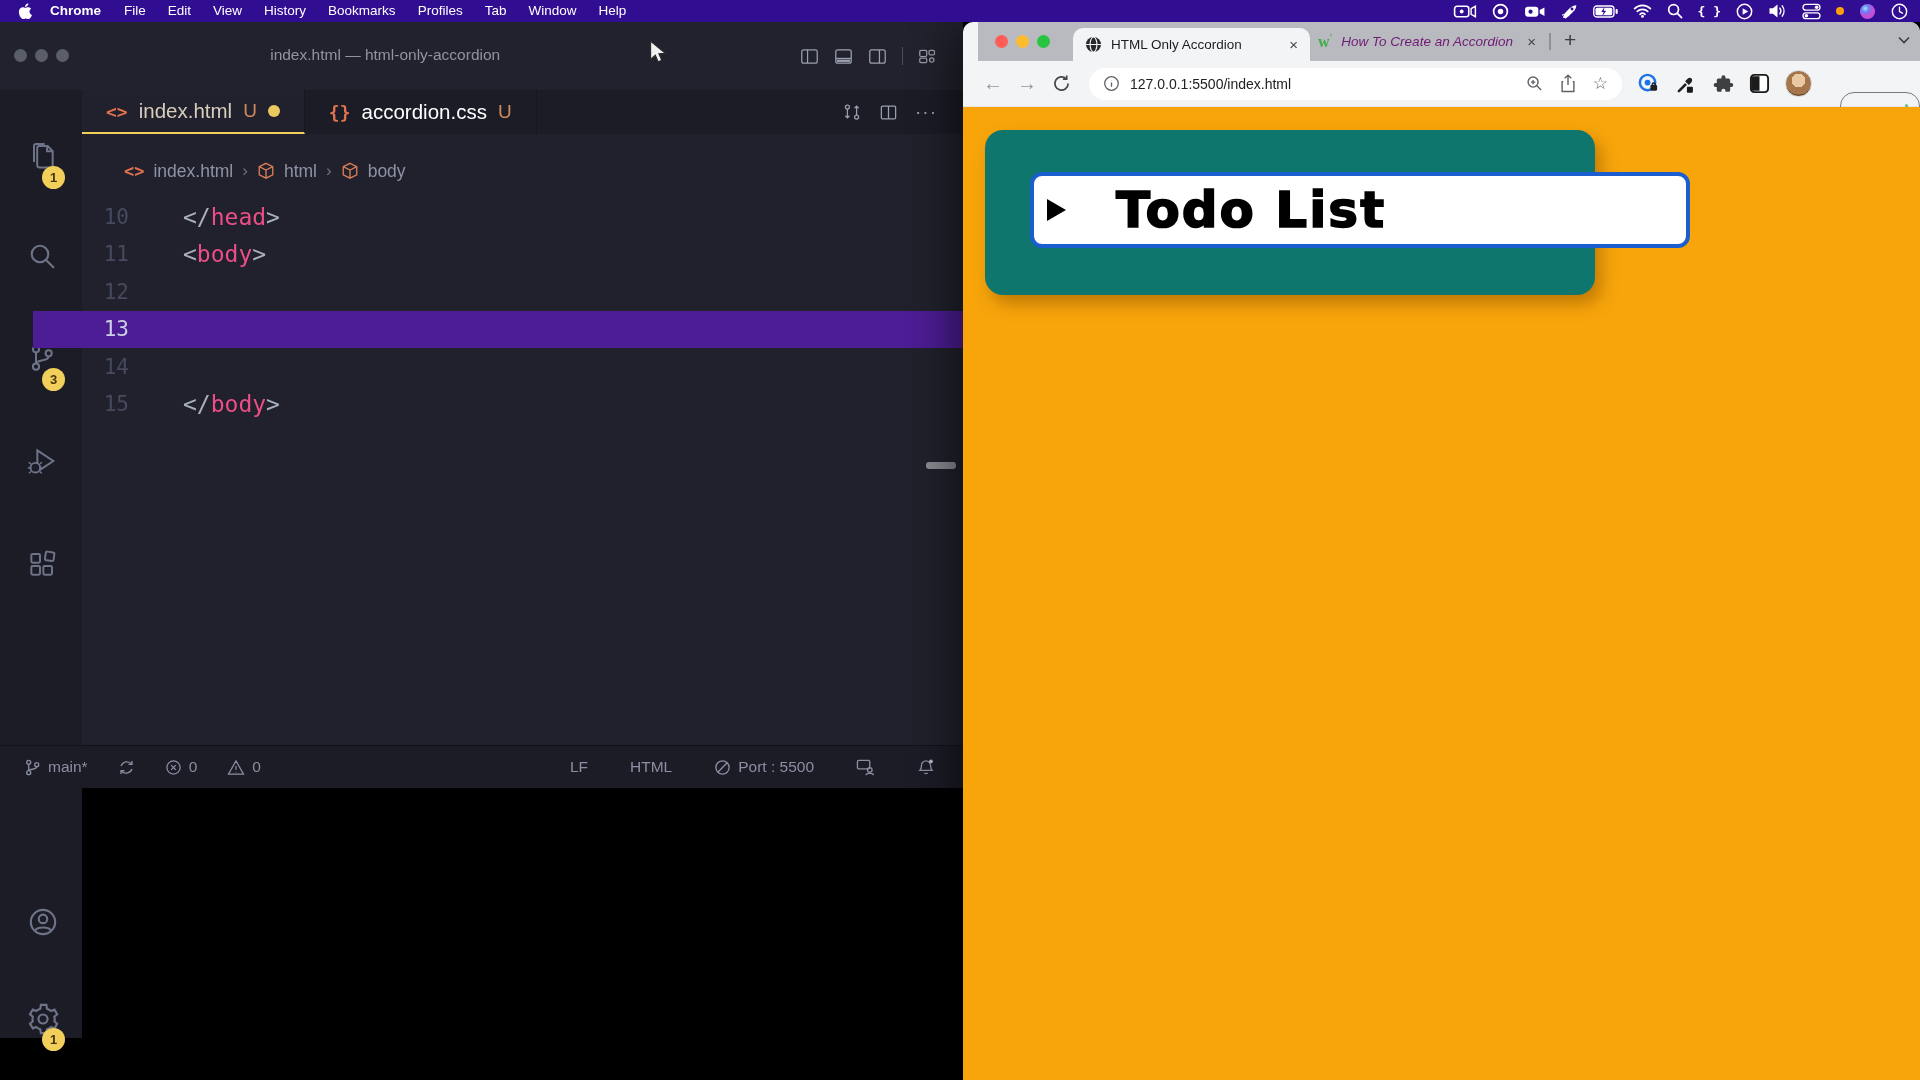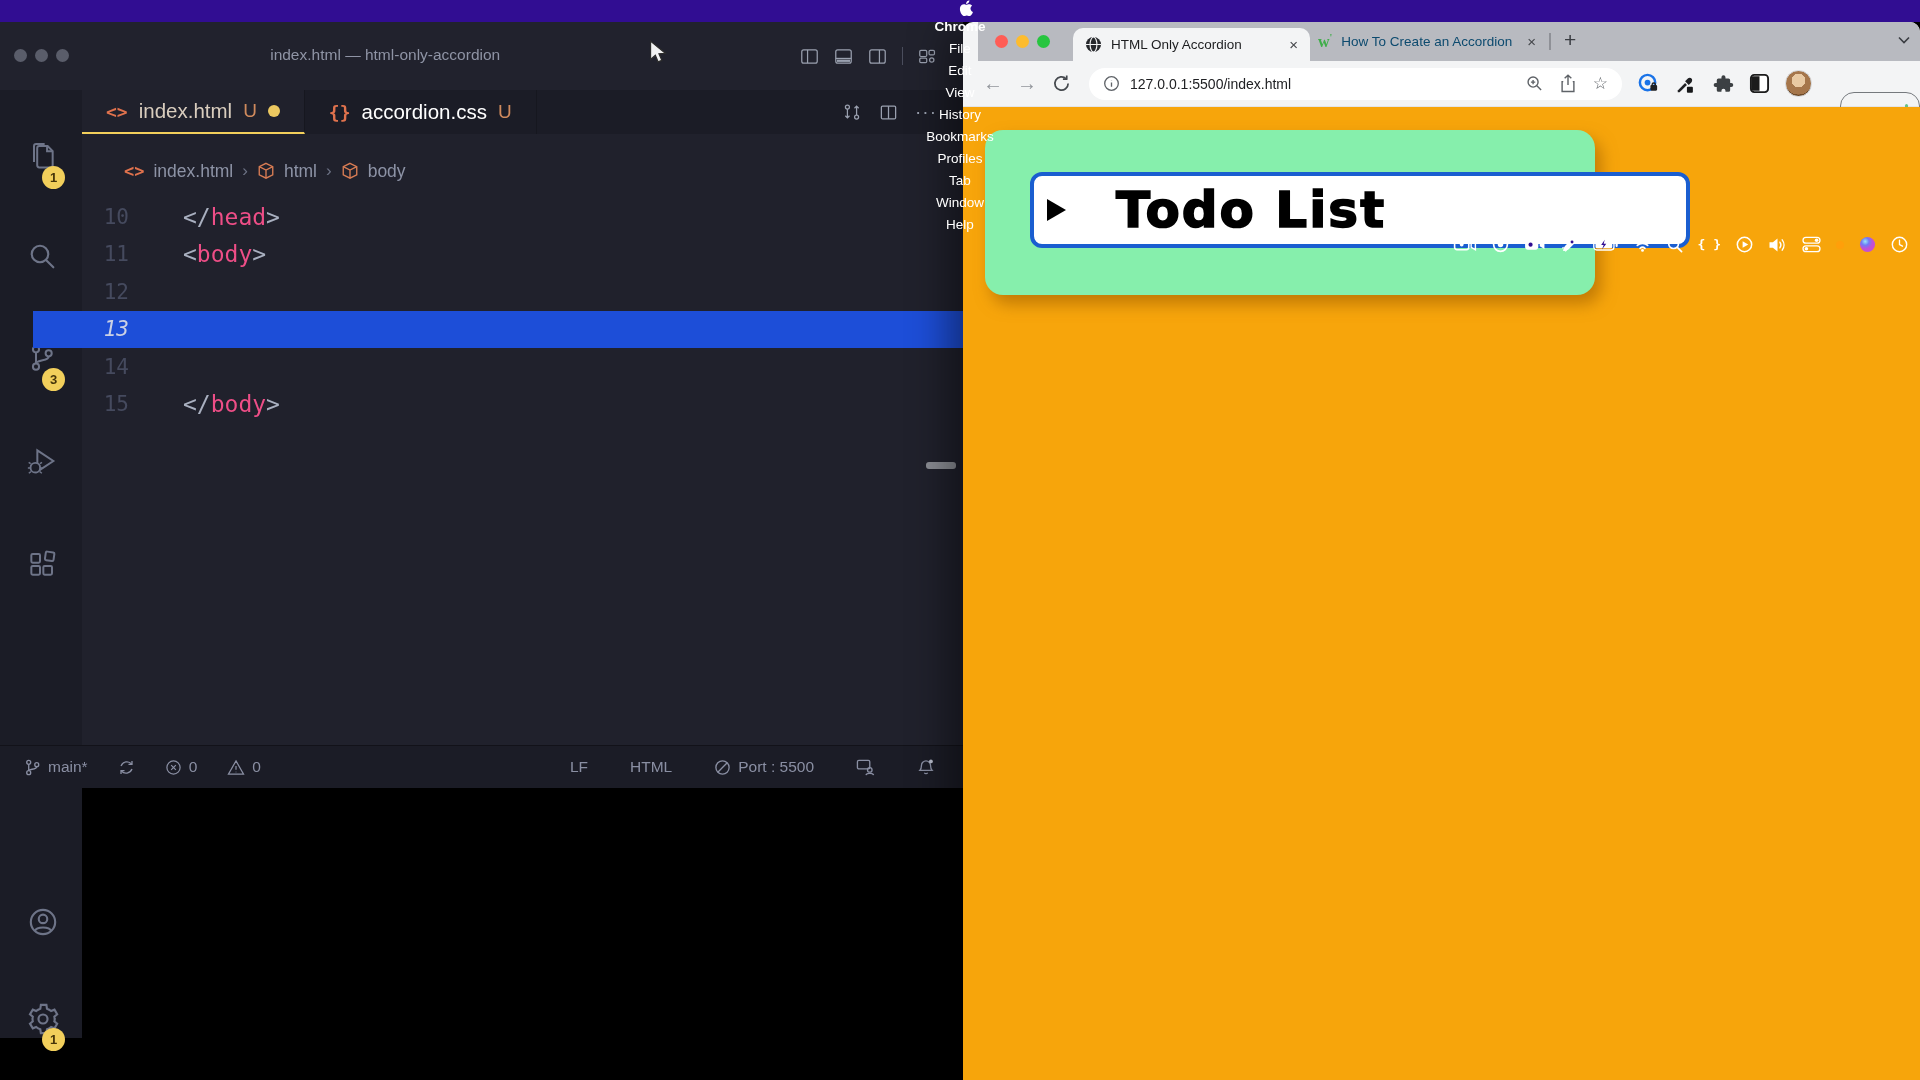--- a/index.html
+++ b/index.html
@@ -2,21 +2,21 @@
 <html><head>
 <meta charset="utf-8">
 <style>
   html,body{margin:0;padding:0;background:#000;}
   body{width:1920px;height:1080px;position:relative;overflow:hidden;
        font-family:"Liberation Sans",sans-serif;-webkit-font-smoothing:antialiased;}
   svg{display:block;}
 
   
   .menubar{position:absolute;left:0;top:0;width:1920px;height:22px;background:#310d92;
-           display:flex;align-items:center;color:#fff;font-size:13.5px;z-index:5;flex-direction:column;}
+           display:flex;align-items:center;color:#fff;font-size:13.5px;z-index:5;}
   .mb-apple{margin-left:18px;margin-right:6px;display:flex;align-items:center;}
   .mb-item{padding:0 11px;line-height:22px;}
   .mb-item.bold{font-weight:bold;padding:0 12px;}
   .mb-right{margin-left:auto;display:flex;align-items:center;gap:15px;margin-right:12px;}
   .mb-right .dot-orange{width:8px;height:8px;border-radius:50%;background:#ff9f0a;}
 
   
   .vscode{position:absolute;left:0;top:22px;width:963px;height:766px;background:#20212c;}
   .vs-titlebar{position:absolute;left:0;top:0;width:100%;height:68px;background:#21222d;}
   .vs-lights{position:absolute;left:14px;top:27px;display:flex;gap:8px;}
@@ -42,21 +42,21 @@
   .vs-ellipsis{font-size:19px;letter-spacing:1px;color:#9aa0af;}
 
   .vs-breadcrumb{position:absolute;left:124px;top:122px;height:54px;display:flex;align-items:center;gap:9px;
                  color:#8d93a6;font-size:17.5px;}
   .bc-sep{color:#6c7284;font-size:17px;}
 
   .vs-code{position:absolute;left:0;top:176px;right:0;margin-left:33px;}
   .crow{display:flex;height:37.5px;align-items:center;font-family:"DejaVu Sans Mono",monospace;font-size:23px;}
   .crow .ln{width:96px;text-align:right;color:#454a5e;font-size:21px;flex:none;}
   .crow .ct{padding-left:54px;white-space:pre;}
-  .crow.active{background:#1d4ed8;font-style:italic;}
+  .crow.active{background:#4c1d95;}
   .crow.active .ln{color:#ccd1e4;}
   .p{color:#a9b0c0;} .tg{color:#ee4e87;}
 
   .vs-handle{position:absolute;left:926px;top:440px;width:30px;height:7px;background:#8b8d94;border-radius:3px;}
 
   .vs-statusbar{position:absolute;left:0;bottom:0;width:100%;height:42px;background:#1b1c26;border-top:1px solid #121219;
                 display:flex;align-items:center;color:#8a8fa3;font-size:15.5px;}
   .sb-item{display:flex;align-items:center;gap:7px;}
   .sb-left{display:flex;align-items:center;gap:30px;margin-left:24px;}
   .sb-right{display:flex;align-items:center;gap:42px;margin-left:auto;margin-right:28px;}
@@ -66,21 +66,21 @@
           overflow:hidden;background:#f3f4f5;box-shadow:-14px 4px 42px rgba(0,0,0,.45);}
   .c-strip{position:relative;height:39px;background:#b8bac0;margin-left:15px;}
   .c-lights{position:absolute;left:17px;top:13px;display:flex;gap:8px;}
   .c-light{width:13px;height:13px;border-radius:50%;}
   .c-red{background:#ff5d56;} .c-yel{background:#fdbc2e;} .c-grn{background:#27c53f;}
   .c-tab-active{position:absolute;left:95px;top:6px;width:237px;height:33px;background:#f3f4f5;
                 border-radius:10px 10px 0 0;display:flex;align-items:center;padding:0 12px;gap:9px;box-sizing:border-box;}
   .c-tab-title{flex:1;font-size:13.5px;color:#1d1e20;white-space:nowrap;overflow:hidden;}
   .c-close{color:#44474b;font-size:15px;line-height:1;}
   .c-tab2{position:absolute;left:340px;top:0;height:39px;width:218px;display:flex;align-items:center;gap:9px;}
-  .c-tab2 .c-tab-title{color:#0c4a6e;}
+  .c-tab2 .c-tab-title{color:#701a75;font-style:italic;}
   .c-divider{position:absolute;left:571px;top:11px;width:1.5px;height:17px;background:#8f9197;}
   .c-plus{position:absolute;left:586px;top:6px;font-size:21px;color:#3a3d42;}
   .c-chevron{position:absolute;left:920px;top:14px;}
 
   .c-toolbar{position:relative;height:46px;background:#f3f4f5;display:flex;align-items:center;border-bottom:1px solid #e4e5e8;box-sizing:border-box;}
   .c-nav{font-size:20px;color:#90949a;margin-left:0;}
   .c-navbtn{width:32px;text-align:center;}
   .c-toolbar .grp{display:flex;align-items:center;margin-left:14px;gap:2px;}
   .c-pill{margin-left:12px;width:584px;height:32px;background:#fff;border-radius:16px;display:flex;align-items:center;
           padding:0 14px;box-sizing:border-box;}
@@ -88,21 +88,21 @@
   .pill-icons{display:flex;align-items:center;gap:17px;color:#5f6368;}
   .c-star{font-size:17px;color:#5f6368;}
   .c-ext{display:flex;align-items:center;gap:15px;margin-left:15px;}
   .c-avatar{width:25px;height:25px;border-radius:50%;background:radial-gradient(circle at 50% 38%,#e8c9a2 0 34%,#a5764b 35% 70%,#6e4b2a 71%);border:1px solid #d4d6d9;}
   .c-update{margin-left:13px;height:27px;border:1.5px solid #75797d;border-radius:14px;display:flex;align-items:flex-end;
             padding:0 11px;gap:9px;font-size:13.5px;color:#1f1f1f;background:transparent;margin-top:45px;}
   .c-kebab{display:flex;flex-direction:column;gap:2.5px;}
   .c-kebab i{width:3.5px;height:3.5px;border-radius:50%;background:#6abf8a;}
 
   .c-page{position:absolute;left:0;top:85px;right:0;bottom:0;background:#f7a50b;}
-  .card{position:absolute;left:22px;top:23px;width:610px;height:165px;background:#86efac;border-radius:18px;
+  .card{position:absolute;left:22px;top:23px;width:610px;height:165px;background:#0f766e;border-radius:18px;
         box-shadow:6px 9px 16px rgba(150,87,0,.55);}
   .acc{position:absolute;left:45px;top:42px;width:660px;height:76px;border:4px solid #1a5ed0;border-radius:12px;
        box-sizing:border-box;display:flex;align-items:center;padding-left:13px;cursor:pointer;background:#fff;}
   .tri{width:0;height:0;border-left:19px solid #000;border-top:11px solid transparent;border-bottom:11px solid transparent;}
   .acc-title{margin-left:50px;font-family:"DejaVu Sans",sans-serif;font-size:50px;font-weight:bold;
              letter-spacing:2px;color:#000;-webkit-text-stroke:1.6px #000;}
 
   .cursor{position:absolute;left:648px;top:40px;z-index:60;}
 </style>
 </head>

